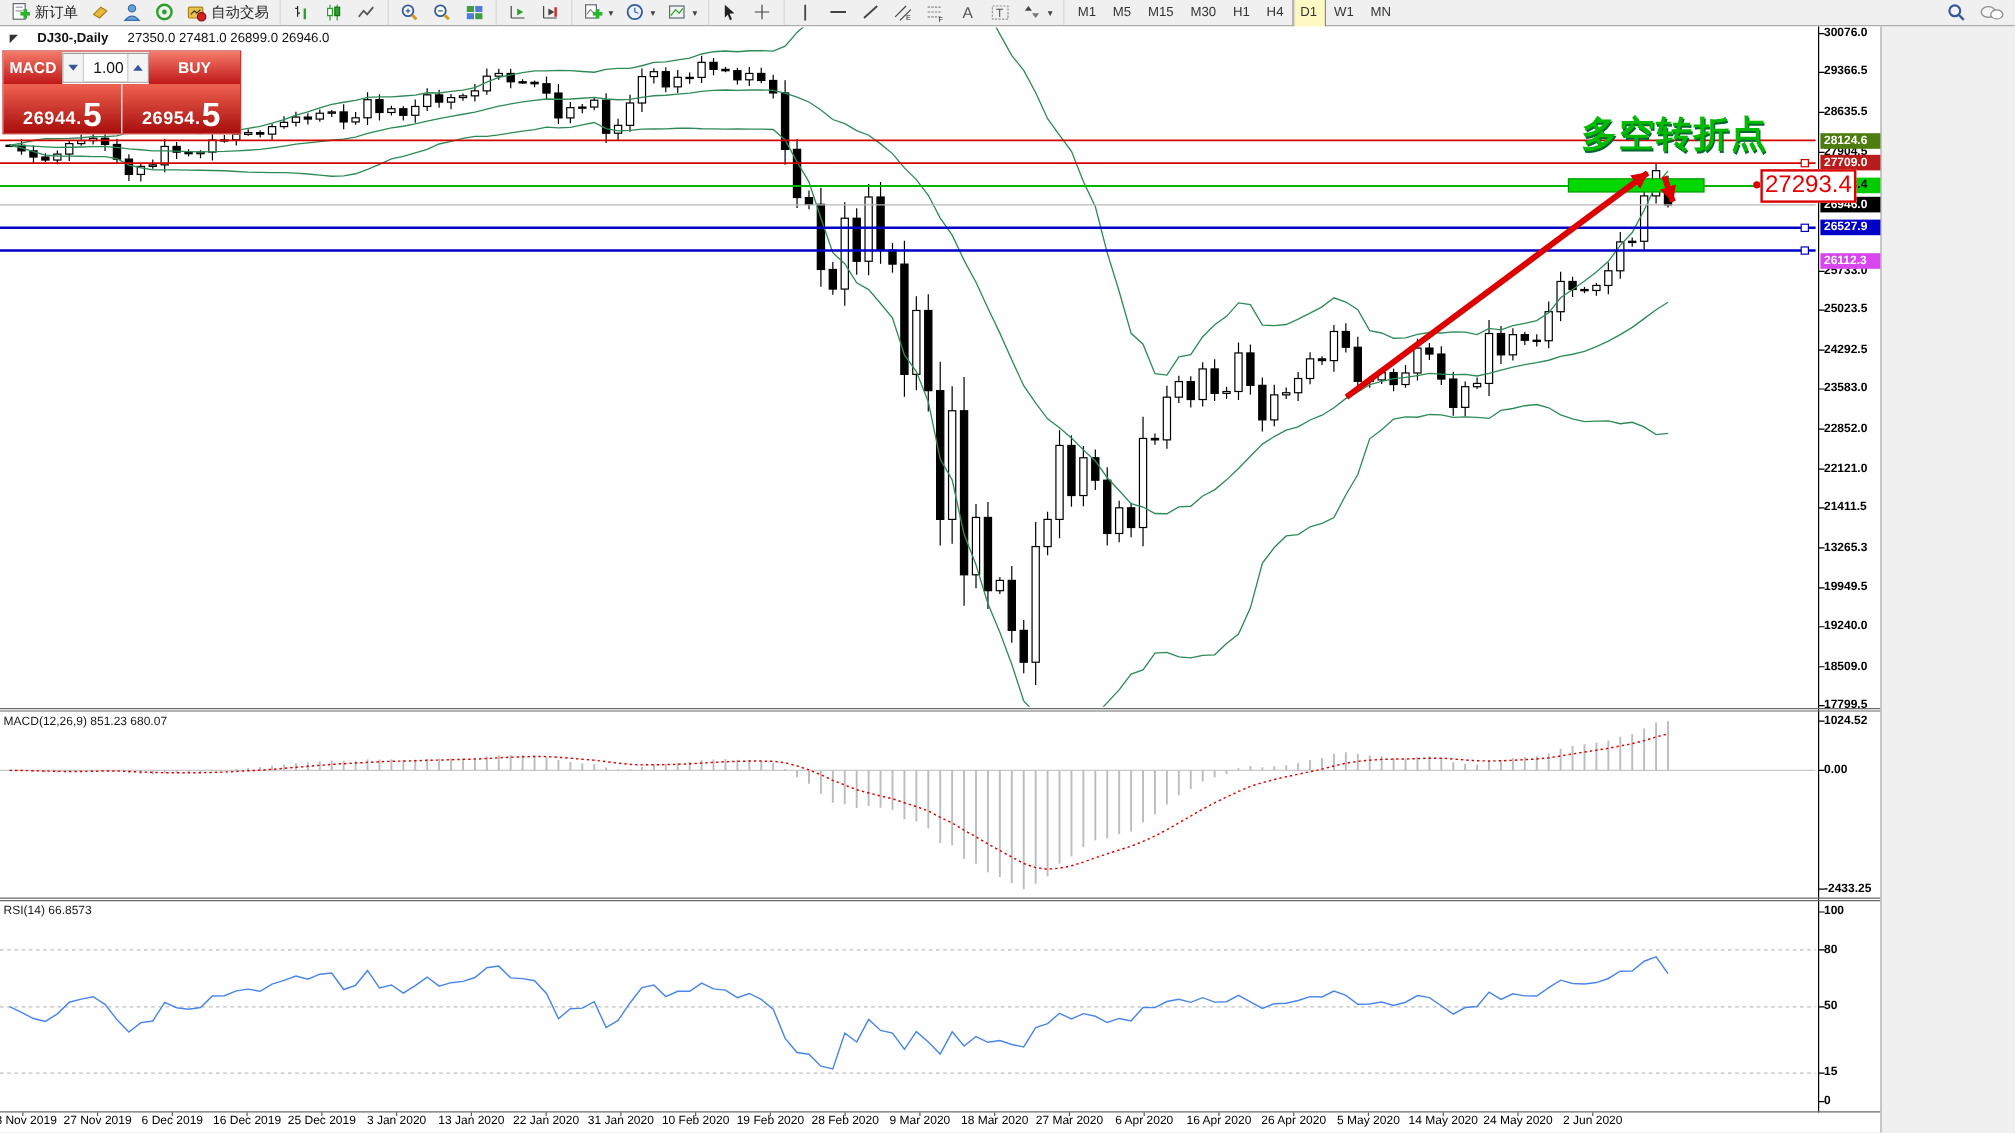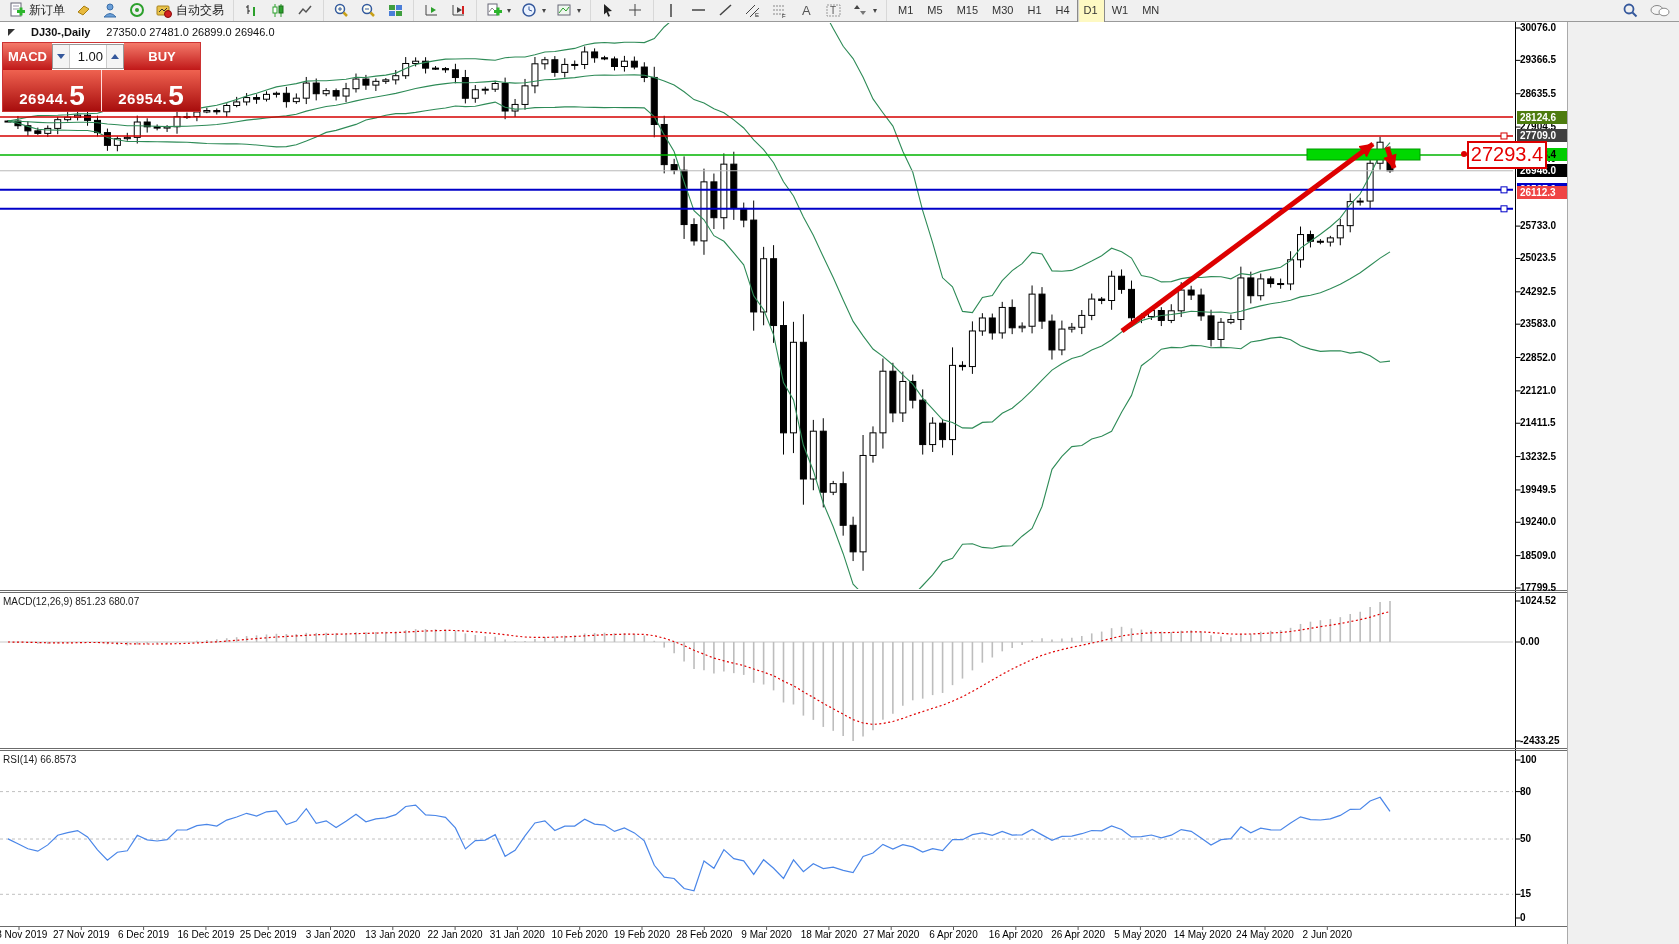--- a/index.html
+++ b/index.html
@@ -817,42 +817,43 @@
   <div id="ind-label-macd">
     <span>MACD(12,26,9)</span>
     <span>851.23</span>
     <span>680.07</span>
   </div>
   <div id="ind-label-rsi">
     <span>RSI(14)</span>
     <span>66.8573</span>
   </div>
 
+  <div id="turn-text">多空转折点</div>
   <div id="price-box">27293.4</div>
 
   <div id="overlays">
       <div class="chip" style="top: 110.514px; background: #4d7c0f; color: rgb(255, 255, 255);">28124.6</div>
-      <div class="chip" style="top: 129.472px; background: #404040; color: rgb(255, 255, 255);">27709.0</div>
+      <div class="chip" style="top: 129.472px; background: #b91c1c; color: rgb(255, 255, 255);">27709.0</div>
       <div class="chip" style="top: 148.43px; background: rgb(0, 204, 0); color: rgb(0, 0, 0);">27293.4</div>
       <div class="chip" style="top: 164.277px; background: rgb(0, 0, 0); color: rgb(255, 255, 255);">26946.0</div>
       <div class="chip" style="top: 183.349px; background: rgb(0, 0, 200); color: rgb(255, 255, 255);">26527.9</div>
-      <div class="chip" style="top: 186px; background: #ef4444; color: rgb(255, 255, 255);">26112.3</div>
+      <div class="chip" style="top: 211px; background: #d946ef; color: rgb(255, 255, 255);">26112.3</div>
       <div class="tick-label" style="top: 22px;">30076.0</div>
       <div class="tick-label" style="top: 54.3643px;">29366.5</div>
       <div class="tick-label" style="top: 87.7093px;">28635.5</div>
       <div class="tick-label" style="top: 121.054px;">27904.5</div>
       <div class="tick-label" style="top: 153.419px;">27195.0</div>
       <div class="tick-label" style="top: 220.109px;">25733.0</div>
       <div class="tick-label" style="top: 252.473px;">25023.5</div>
       <div class="tick-label" style="top: 285.818px;">24292.5</div>
       <div class="tick-label" style="top: 318.182px;">23583.0</div>
       <div class="tick-label" style="top: 351.527px;">22852.0</div>
       <div class="tick-label" style="top: 384.872px;">22121.0</div>
       <div class="tick-label" style="top: 417.236px;">21411.5</div>
-      <div class="tick-label" style="top: 450.581px;">13232.5</div>
+      <div class="tick-label" style="top: 450.581px;">13265.3</div>
       <div class="tick-label" style="top: 483.926px;">19949.5</div>
       <div class="tick-label" style="top: 516.291px;">19240.0</div>
       <div class="tick-label" style="top: 549.636px;">18509.0</div>
       <div class="tick-label" style="top: 582px;">17799.5</div>
       <div class="tick-label" style="top: 595px;">1024.52</div>
       <div class="tick-label" style="top: 636px;">0.00</div>
       <div class="tick-label" style="top: 735px;">-2433.25</div>
       <div class="tick-label" style="top: 754px;">100</div>
       <div class="tick-label" style="top: 785.6px;">80</div>
       <div class="tick-label" style="top: 833px;">50</div>

